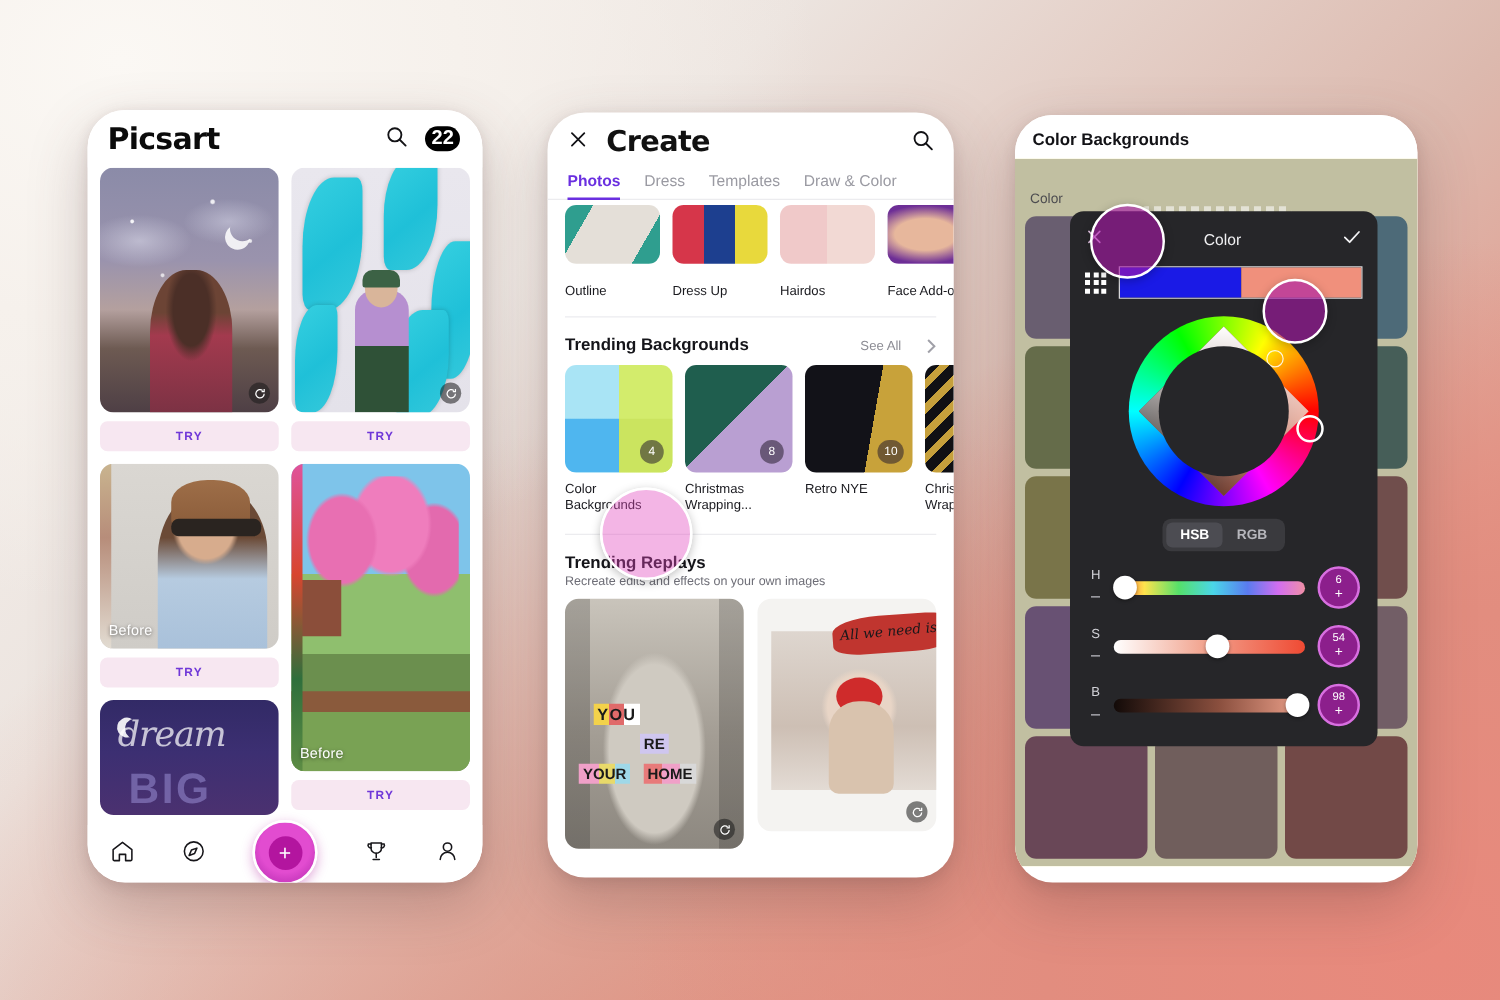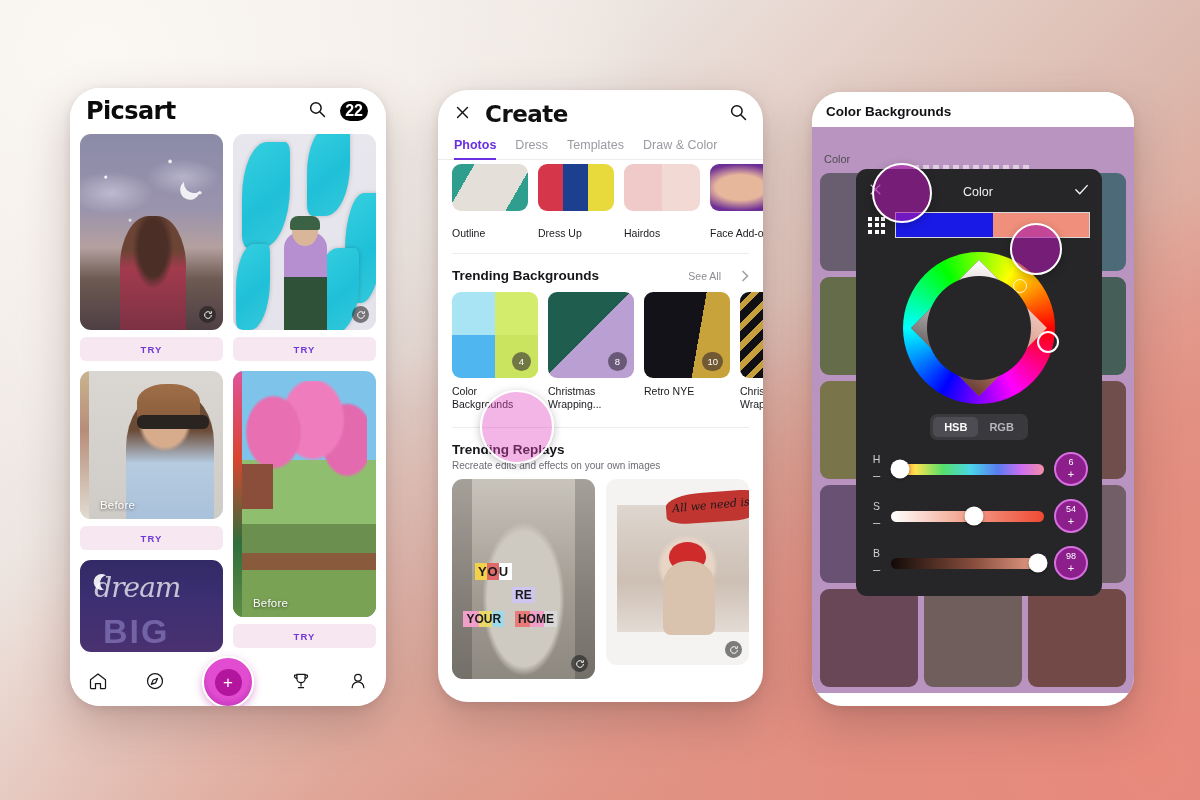--- a/index.html
+++ b/index.html
@@ -37,21 +37,21 @@
     min-width: 25px; height: 20px; padding: 0 5px; border-radius: 10px;
     background: #000000; color: #fff; font-size: 16px; font-weight: 700;
     display: flex; align-items: center; justify-content: center;
   }
   .feed { padding: 0 10px; column-count: 2; column-gap: 10px; height: 528px; overflow: hidden; }
   .fcard { break-inside: avoid; margin-bottom: 10px; }
   .fimg {
     position: relative; border-radius: 11px; overflow: hidden; width: 100%;
   }
   .fimg .before {
-    position: absolute; left: 20px; bottom: 8px; color: #fff; font-size: 11.5px;
+    position: absolute; left: 7px; bottom: 8px; color: #fff; font-size: 11.5px;
     text-shadow: 0 1px 3px rgba(0,0,0,.55); letter-spacing: .2px;
   }
   .replay {
     position: absolute; right: 7px; bottom: 7px; width: 17px; height: 17px;
     border-radius: 50%; background: rgba(25,25,25,.55);
     display: flex; align-items: center; justify-content: center;
   }
   .replay svg { width: 10px; height: 10px; }
   .try {
     margin-top: 7px; height: 24px; border-radius: 6px; background: #f7e7f1;
@@ -474,21 +474,21 @@
     </div>
   </div>
 
   <div class="tap" id="tap-create-bg" style="left:42px;top:300px;width:74px;height:74px;background:rgba(226,70,190,.40)"></div>
 </div>
 
 <div class="phone" id="phone-color">
 
   <div class="cb-head">Color Backgrounds</div>
 
-  <div style="position:relative;height:566px;background:#f0abfc;overflow:hidden">
+  <div style="position:relative;height:566px;background:#fef9c3;overflow:hidden">
     <div style="padding:26px 0 0">
       <div style="font-size:11px;color:#2a2a30;padding:0 12px 8px">Color</div>
       <div class="sw-grid">
         <div class="sw" style="background:#5d4a6b"></div>
         <div class="sw" style="background:#8f8f92"></div>
         <div class="sw" style="background:#2a5f78"></div>
         <div class="sw" style="background:#566326"></div>
         <div class="sw" style="background:#707a2e"></div>
         <div class="sw" style="background:#1e4a3f"></div>
         <div class="sw" style="background:#7a7223"></div>

